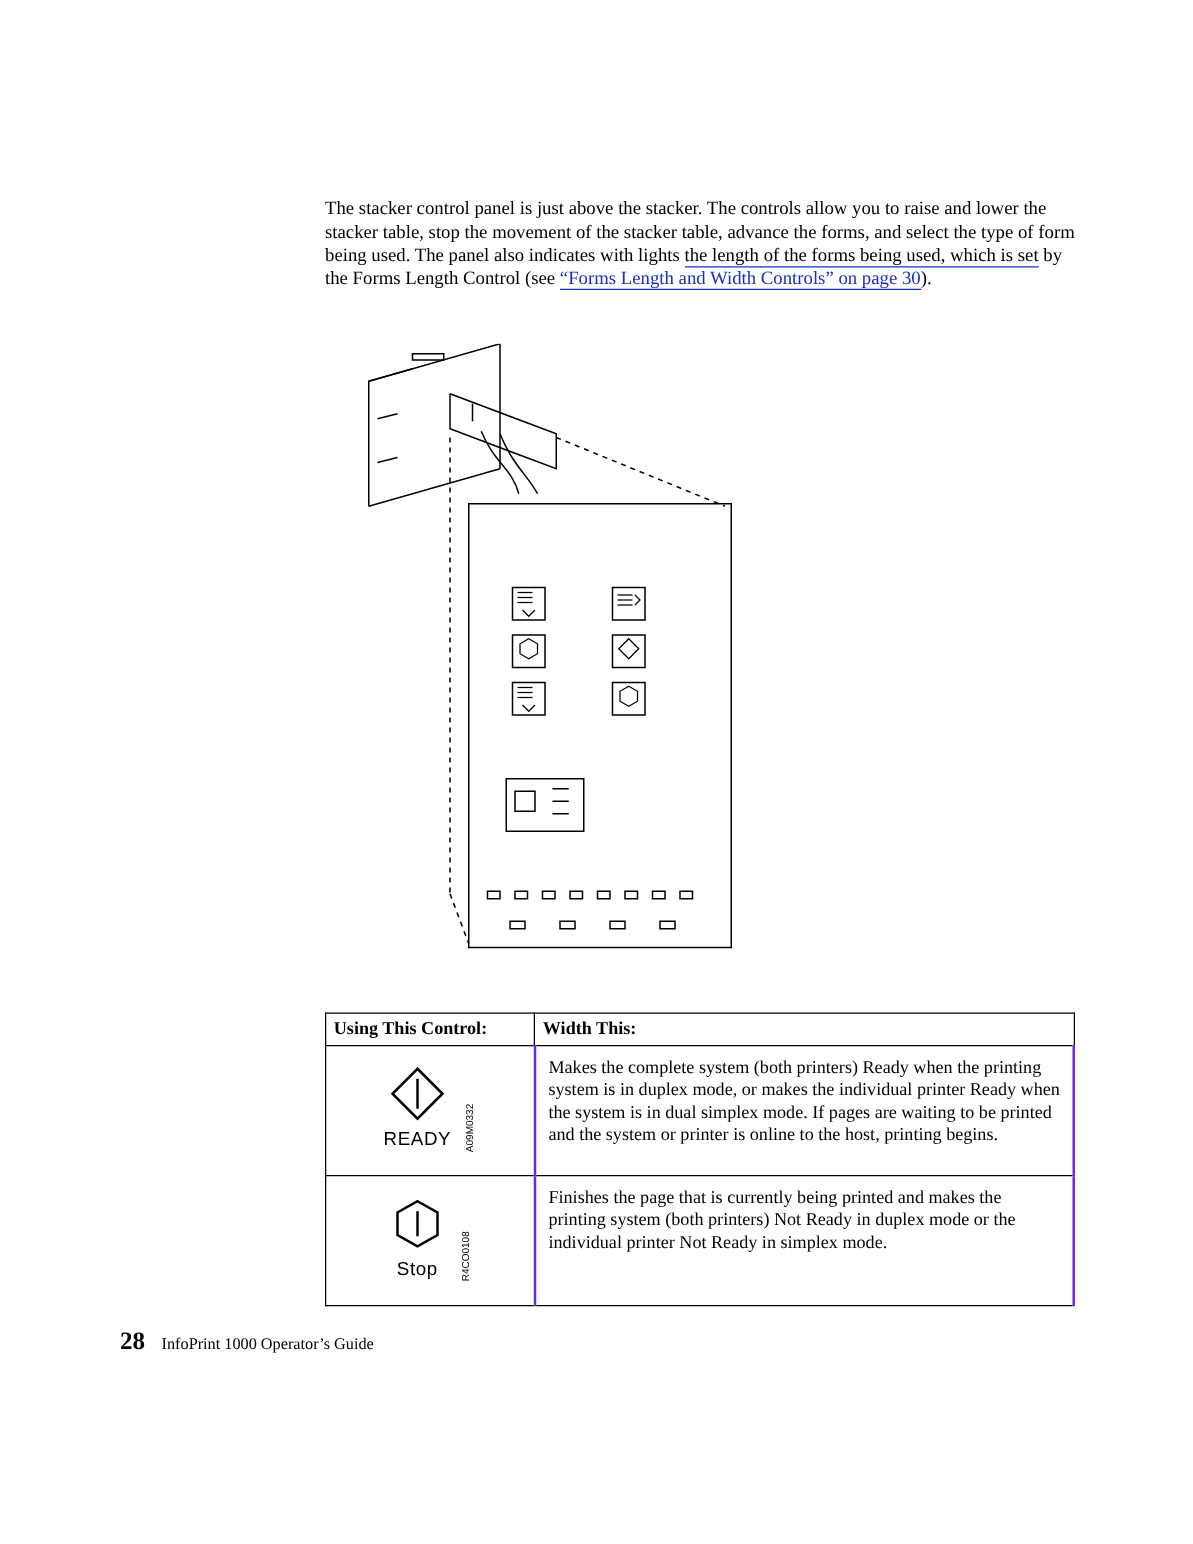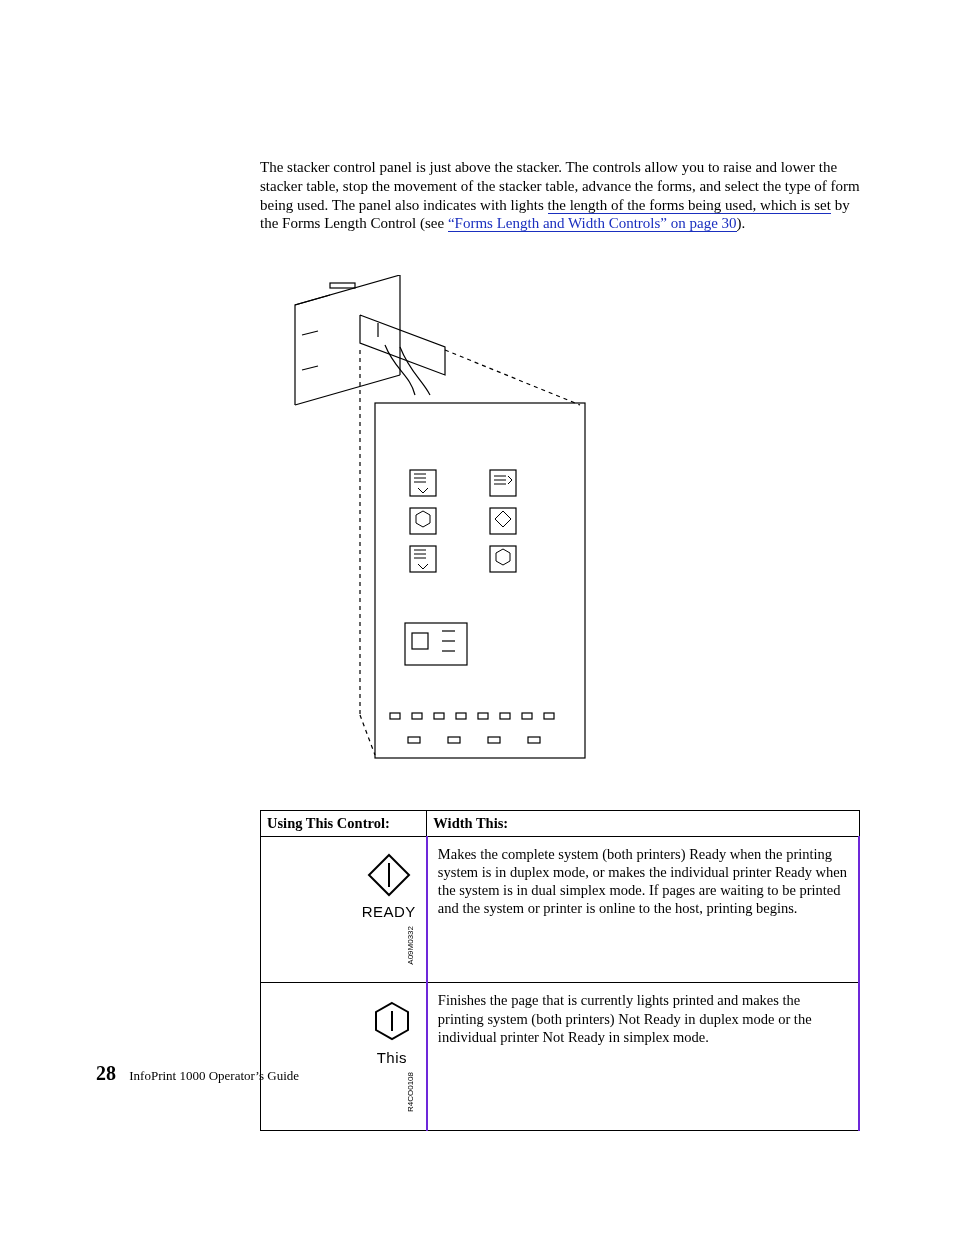--- a/index.html
+++ b/index.html
@@ -86,21 +86,21 @@
   }
   .part-no {
     font-family: Arial, Helvetica, sans-serif;
     font-size: 8px;
     writing-mode: vertical-rl;
     transform: rotate(180deg);
     display: inline-block;
     vertical-align: bottom;
     margin-left: 6px;
   }
-  .icon-row { display:flex; align-items:flex-end; justify-content:center; gap:4px;flex-direction:column;}
+  .icon-row { display:flex; align-items:flex-end; justify-content:center; gap:4px;}
   .footer {
     position: absolute;
     left: 96px;
     bottom: 54px;
     font-size: 13px;
   }
   .footer .pn {
     font-weight: bold;
     font-size: 20px;
     margin-right: 10px;
@@ -222,26 +222,26 @@
       <td class="desc-cell">Makes the complete system (both printers) Ready when the printing system is in duplex mode, or makes the individual printer Ready when the system is in dual simplex mode. If pages are waiting to be printed and the system or printer is online to the host, printing begins.</td>
     </tr>
     <tr>
       <td class="icon-cell">
         <div class="icon-row">
           <div>
             <svg width="48" height="48" viewBox="0 0 48 48">
               <polygon points="24,6 40,15 40,33 24,42 8,33 8,15" fill="none" stroke="#000" stroke-width="2"></polygon>
               <line x1="24" y1="14" x2="24" y2="34" stroke="#000" stroke-width="2"></line>
             </svg>
-            <div class="icon-label">This</div>
+            <div class="icon-label">Stop</div>
           </div>
           <span class="part-no">R4CO0108</span>
         </div>
       </td>
-      <td class="desc-cell">Finishes the page that is currently lights printed and makes the printing system (both printers) Not Ready in duplex mode or the individual printer Not Ready in simplex mode.</td>
+      <td class="desc-cell">Finishes the page that is currently being printed and makes the printing system (both printers) Not Ready in duplex mode or the individual printer Not Ready in simplex mode.</td>
     </tr>
   </tbody>
     </table>
 
   <div class="footer">
     <span class="pn">28</span>
     <span>InfoPrint 1000 Operator’s Guide</span>
   </div>
 
 </div>

